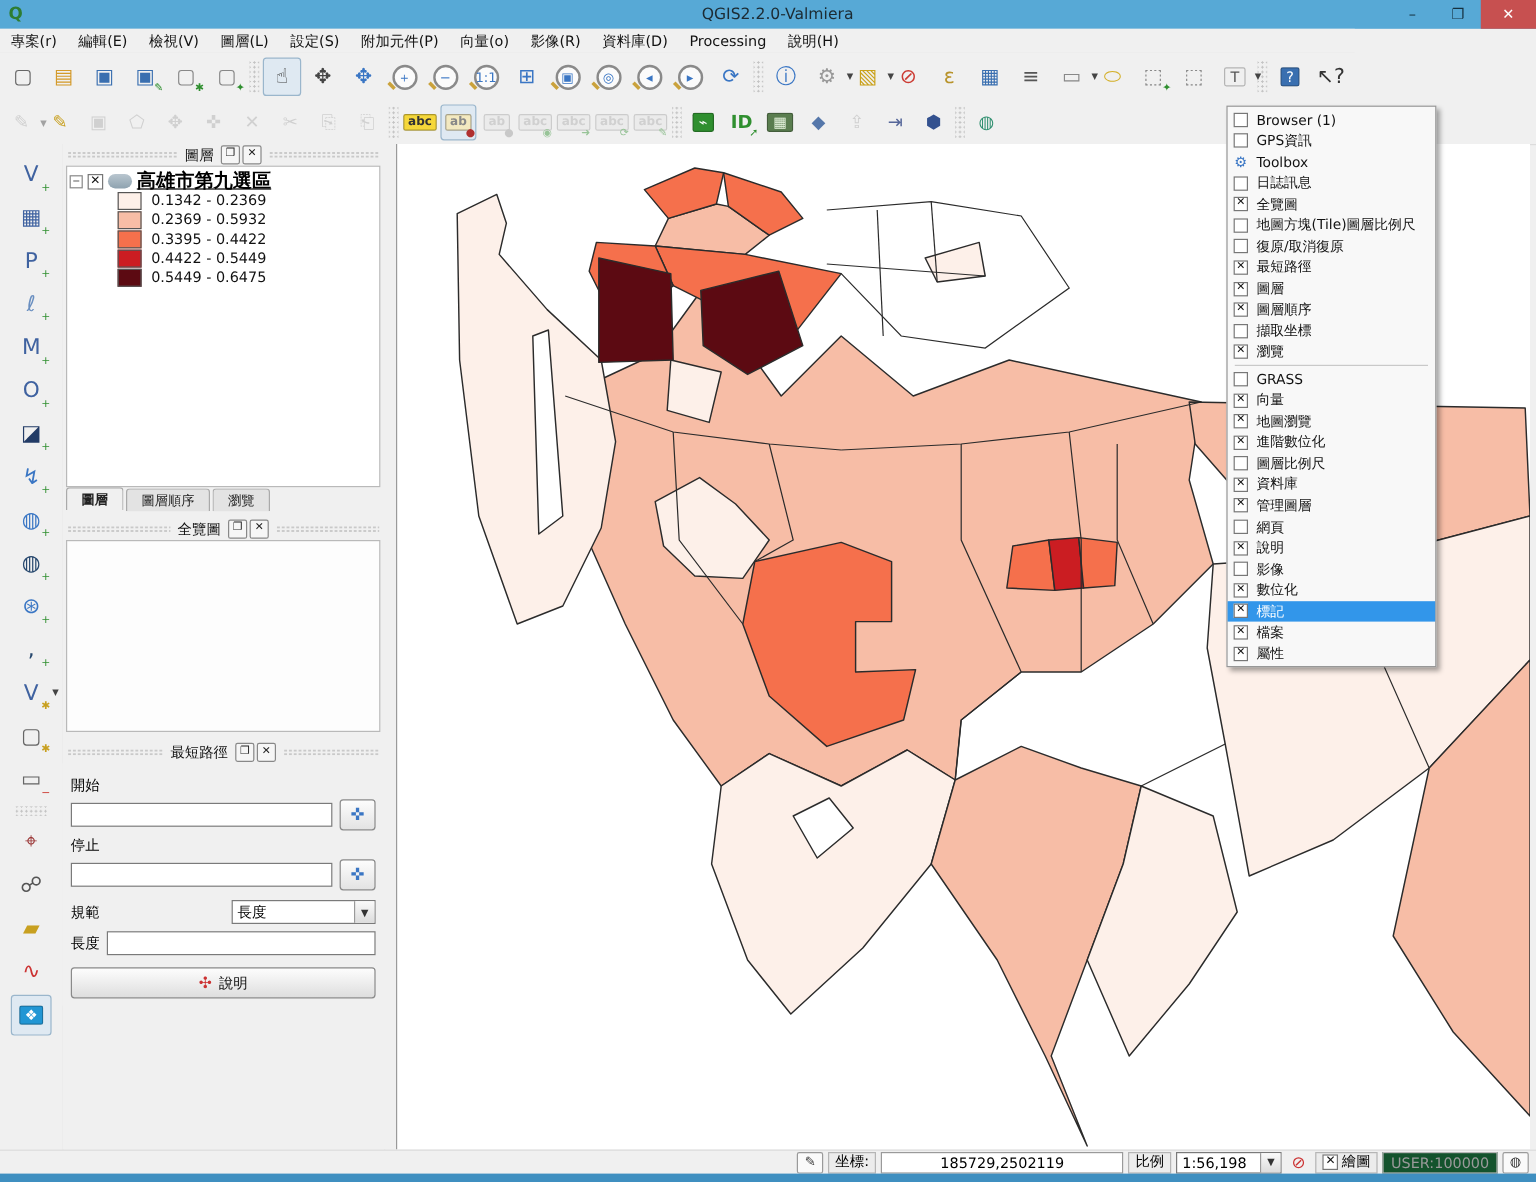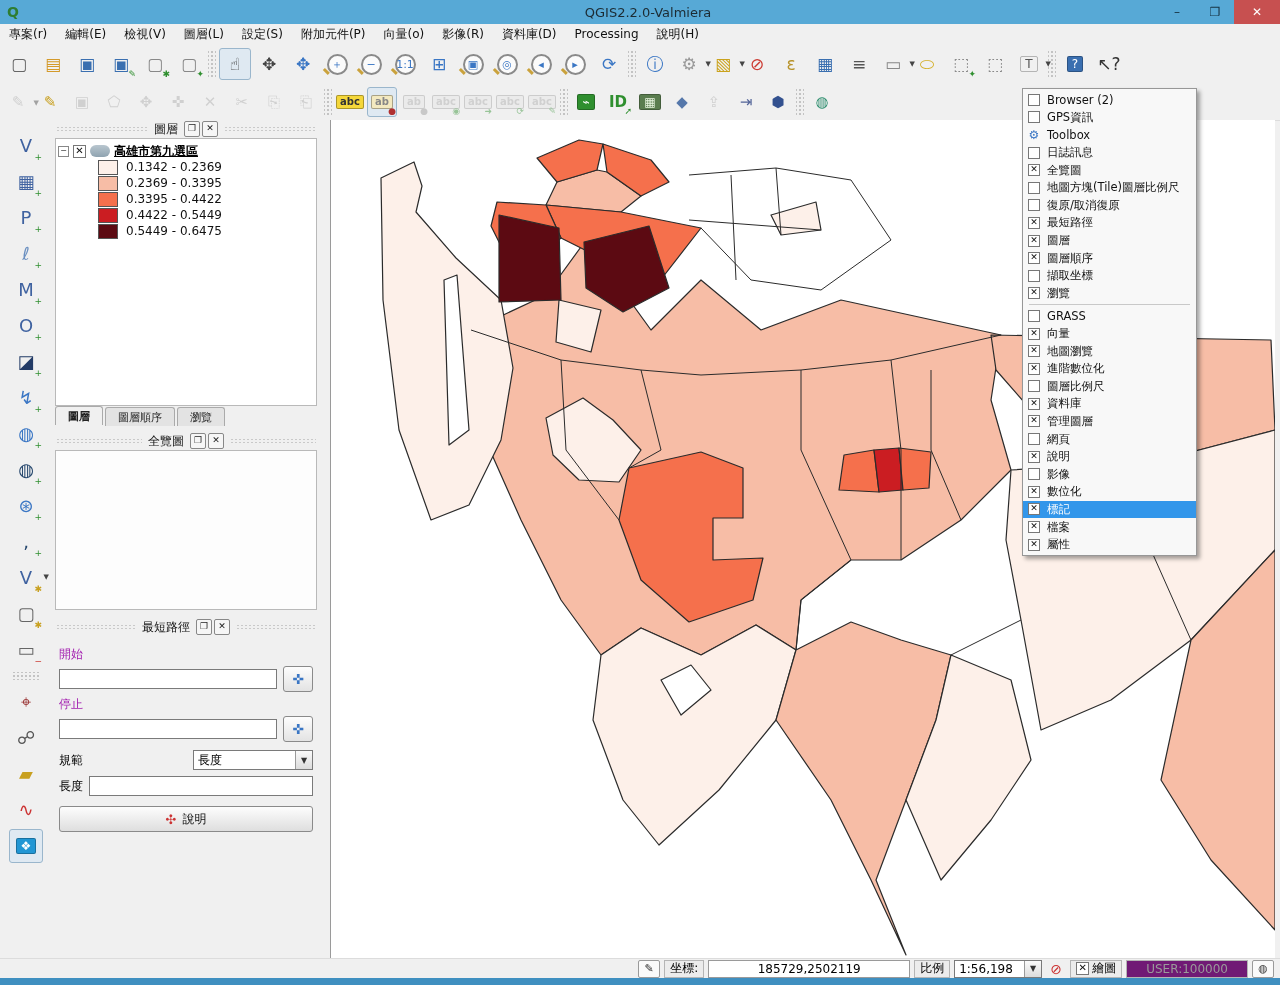--- a/index.html
+++ b/index.html
@@ -52,34 +52,34 @@
   .pbtns{display:flex;gap:2px;}
   .pbtn{width:14px;height:14px;border:1px solid #888;background:#f6f6f6;font-size:9px;line-height:12px;
         text-align:center;color:#222;border-radius:2px;}
   .panel-body{background:#fff;border:1px solid #b9b9b9;margin:0 3px;}
   
   #layers-body{height:258px;overflow:hidden;padding:4px 2px;}
   .tree-row{display:flex;align-items:center;gap:4px;height:16px;}
   .cb{width:11px;height:11px;border:1px solid #777;background:#fff;font-size:10px;line-height:10px;
       text-align:center;color:#111;font-weight:bold;flex:none;}
   .layer-geom-icon{width:20px;height:12px;background:linear-gradient(#b9c6cf,#8fa3b0);border-radius:6px;flex:none;}
-  .layer-label{font-weight:bold;text-decoration:underline;font-size:12px;}
+  .layer-label{font-weight:bold;text-decoration:underline;font-size:16px;}
   .legend-row{display:flex;align-items:center;gap:8px;height:16px;padding-left:40px;}
   .swatch{width:18px;height:13px;border:1px solid #555;flex:none;}
   .legend-label{font-size:12px;color:#111;}
   
   #layer-tabs{display:flex;margin:1px 3px 0;height:19px;}
   .tab{padding:2px 12px;font-size:11px;background:#e3e3e3;border:1px solid #aaa;border-bottom:none;
        border-radius:3px 3px 0 0;margin-right:2px;color:#222;}
   .tab.active{background:#f0f0f0;font-weight:bold;position:relative;top:-1px;}
   
   #overview-body{height:158px;background:#fdfdfd;}
   
   #sp-body{padding:6px 7px;background:#f0f0f0;}
-  .sp-label{margin:4px 0 3px;color:#a21caf;}
+  .sp-label{margin:4px 0 3px;color:#000000;}
   .sp-row{display:flex;align-items:center;gap:6px;margin-bottom:4px;}
   .input{background:#fff;border:1px solid #7a7a7a;height:18px;flex:1;}
   .sq-btn{width:28px;height:24px;border:1px solid #8a8a8a;border-radius:3px;background:linear-gradient(#fdfdfd,#e3e3e3);
           display:flex;align-items:center;justify-content:center;color:#3a76c4;font-size:14px;}
   .combo{display:flex;border:1px solid #7a7a7a;background:#fff;height:18px;width:118px;align-items:center;}
   .combo .val{flex:1;padding-left:4px;}
   .combo .arrow{width:16px;height:100%;background:linear-gradient(#fafafa,#dcdcdc);border-left:1px solid #9a9a9a;
           display:flex;align-items:center;justify-content:center;font-size:8px;color:#333;}
   .btn{border:1px solid #8a8a8a;border-radius:3px;background:linear-gradient(#fdfdfd,#dedede);
        height:22px;display:flex;align-items:center;justify-content:center;color:#111;font-size:12px;}
@@ -101,21 +101,21 @@
   .cm-sep{height:1px;background:#c9c9c9;margin:2px 6px;}
   
   #statusbar{left:0;top:958px;width:1280px;height:20px;background:#f0f0f0;display:flex;align-items:center;
              justify-content:flex-end;gap:4px;padding-right:6px;box-sizing:border-box;border-top:1px solid #dcdcdc;}
   .st-icon{width:20px;height:16px;border:1px solid #9a9a9a;border-radius:2px;background:#fafafa;
            display:flex;align-items:center;justify-content:center;font-size:11px;color:#333;}
   .st-label{border:1px solid #b5b5b5;height:16px;display:flex;align-items:center;padding:0 5px;background:#ececec;}
   .st-input{border:1px solid #9a9a9a;background:#fff;height:16px;width:200px;text-align:center;line-height:16px;}
   .st-combo{width:86px;height:16px;}
   .st-cb-group{display:flex;align-items:center;gap:3px;border:1px solid #b5b5b5;height:16px;padding:0 5px;background:#ececec;}
-  #crs-label{color:#9a9a9a;border:1px solid #b5b5b5;height:16px;display:flex;align-items:center;padding:0 19px;background:#701a75;}
+  #crs-label{color:#9a9a9a;border:1px solid #b5b5b5;height:16px;display:flex;align-items:center;padding:0 6px;background:#14532d;}
   #bottom-border{left:0;top:978px;width:1280px;height:7px;background:#3f8fc0;}
 </style>
 </head>
 <body>
 
 <div class="abs" id="titlebar">
   <div id="app-icon">Q</div>
   <div id="title-text">QGIS2.2.0-Valmiera</div>
   <div id="win-controls">
       <div class="winbtn">–</div>
@@ -431,21 +431,21 @@
         <span class="layer-geom-icon"></span>
         <span class="layer-label">高雄市第九選區</span>
       </div>
       <div id="legend-rows">
           <div class="legend-row">
             <span class="swatch" style="background: rgb(253, 240, 233);"></span>
             <span class="legend-label">0.1342 - 0.2369</span>
           </div>
           <div class="legend-row">
             <span class="swatch" style="background: rgb(247, 189, 166);"></span>
-            <span class="legend-label">0.2369 - 0.3395</span>
+            <span class="legend-label">0.2369 - 0.5932</span>
           </div>
           <div class="legend-row">
             <span class="swatch" style="background: rgb(245, 112, 76);"></span>
             <span class="legend-label">0.3395 - 0.4422</span>
           </div>
           <div class="legend-row">
             <span class="swatch" style="background: rgb(203, 29, 34);"></span>
             <span class="legend-label">0.4422 - 0.5449</span>
           </div>
           <div class="legend-row">
@@ -556,21 +556,21 @@
       <polyline points="358,100 490,110" fill="none" stroke="#2b2b2b" stroke-width="1"></polyline>
       <polyline points="465,530 470,480 520,440" fill="none" stroke="#2b2b2b" stroke-width="1"></polyline>
       <polyline points="690,500 620,535" fill="none" stroke="#2b2b2b" stroke-width="1"></polyline>
       <polyline points="830,340 820,430 860,520" fill="none" stroke="#2b2b2b" stroke-width="1"></polyline>
     </svg>
 </div>
 
 <div class="abs" id="context-menu">
     <div class="cm-item">
       <span class="cb"></span>
-      <span>Browser (2)</span>
+      <span>Browser (1)</span>
     </div>
     <div class="cm-item">
       <span class="cb"></span>
       <span>GPS資訊</span>
     </div>
     <div class="cm-item">
       <span class="gear">⚙</span>
       <span>Toolbox</span>
     </div>
     <div class="cm-item">

